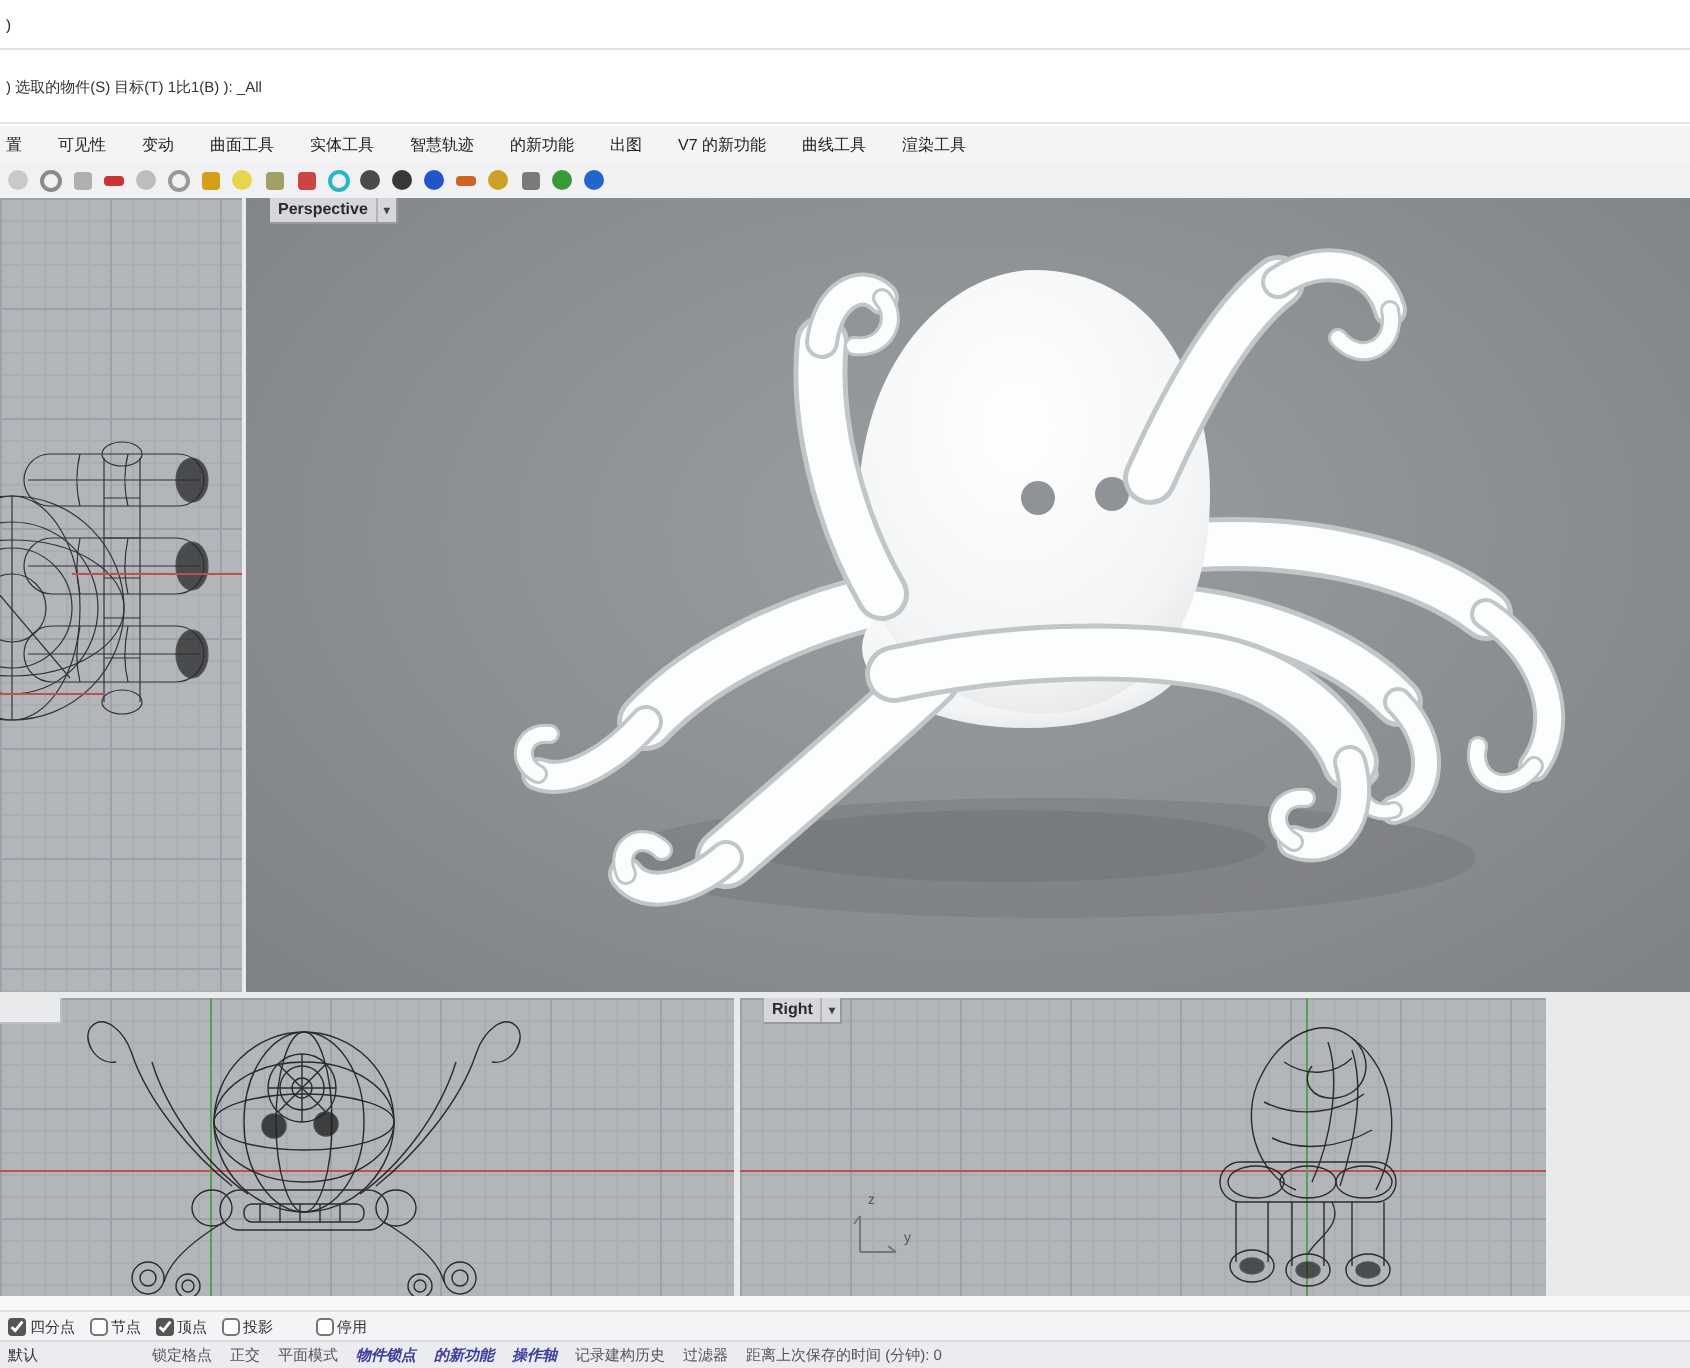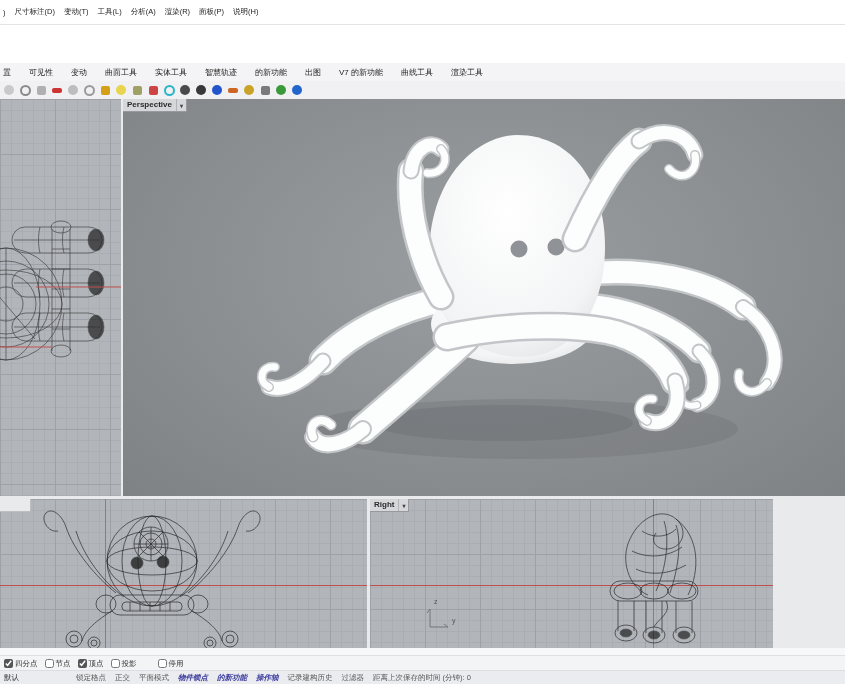--- a/index.html
+++ b/index.html
@@ -34,21 +34,21 @@
       linear-gradient(#9ea1a7 1px, transparent 1px),
       linear-gradient(90deg,#9ea1a7 1px, transparent 1px),
       linear-gradient(#aaadb2 1px, transparent 1px),
       linear-gradient(90deg,#aaadb2 1px, transparent 1px);
     background-size:55px 55px,55px 55px,11px 11px,11px 11px;}
   #vp-topleft{top:0;left:0;width:121px;height:397px;}
   #vp-persp{top:0;left:123px;width:722px;height:397px;
             background:radial-gradient(ellipse at 50% 42%, #9b9ea1 0%, #8c8f92 55%, #7f8285 100%);}
   #vp-front{top:400px;left:0;width:367px;height:149px;}
   #vp-right{top:400px;left:370px;width:403px;height:149px;}
-  .vplabel{position:absolute;top:0;left:0;display:flex;align-items:stretch;font-size:8px;font-weight:bold;
+  .vplabel{position:absolute;top:0;left:12px;display:flex;align-items:stretch;font-size:8px;font-weight:bold;
            color:#2a2a2a;background:#d5d7da;border:1px solid #97999d;border-top:none;border-left:none;z-index:5;}
   .vplabel .lt{padding:1px 4px 2px 4px;}
   .vplabel .dd{padding:1px 3px;border-left:1px solid #b2b4b8;font-size:6px;color:#444;display:flex;align-items:center;}
   .vplabel-blank{position:absolute;top:0;left:0;width:30px;height:12px;background:#e9eaec;
                  border-right:1px solid #bcbec2;border-bottom:1px solid #bcbec2;z-index:5;}
   .axis-x{position:absolute;height:1px;background:#c05050;z-index:2;}
   .axis-z{position:absolute;width:1px;background:#56a056;top:0;bottom:0;z-index:2;}
   .wfsvg{position:absolute;top:0;left:0;z-index:3;}
   .wf{stroke:#1c1c1c;fill:none;}
   .gizmo{position:absolute;left:52px;bottom:12px;z-index:4;font-size:7px;color:#555;}
@@ -74,31 +74,25 @@
 </style>
 </head>
 <body>
 
 <div class="app">
 
   <div class="edge-artifact"></div>
 
   <div class="menubar">
     <span class="mi">)</span>
-    <span id="menu-items" style="display:flex">
-        <span class="mi">尺寸标注(D)</span>
-        <span class="mi">变动(T)</span>
-        <span class="mi">工具(L)</span>
-        <span class="mi">分析(A)</span>
-        <span class="mi">渲染(R)</span>
-        <span class="mi">面板(P)</span>
-        <span class="mi">说明(H)</span>
-      </span>
   </div>
 
+  <div class="cmdline">
+    <span>) 选取的物件(S) 目标(T) 1比1(B) ): _All</span>
+  </div>
 
   <div class="tabbar" id="tabbar">
       <span class="tab">置</span>
       <span class="tab">可见性</span>
       <span class="tab">变动</span>
       <span class="tab">曲面工具</span>
       <span class="tab">实体工具</span>
       <span class="tab">智慧轨迹</span>
       <span class="tab">的新功能</span>
       <span class="tab">出图</span>

